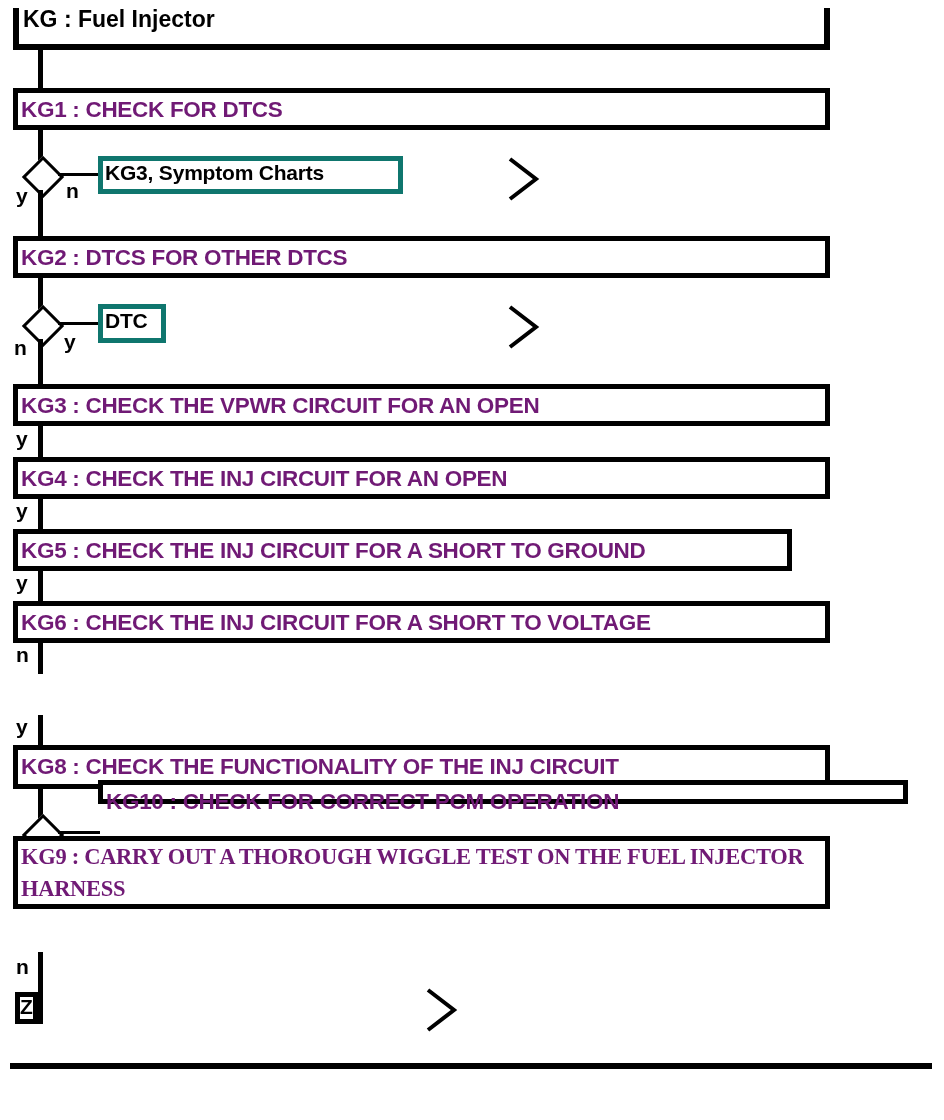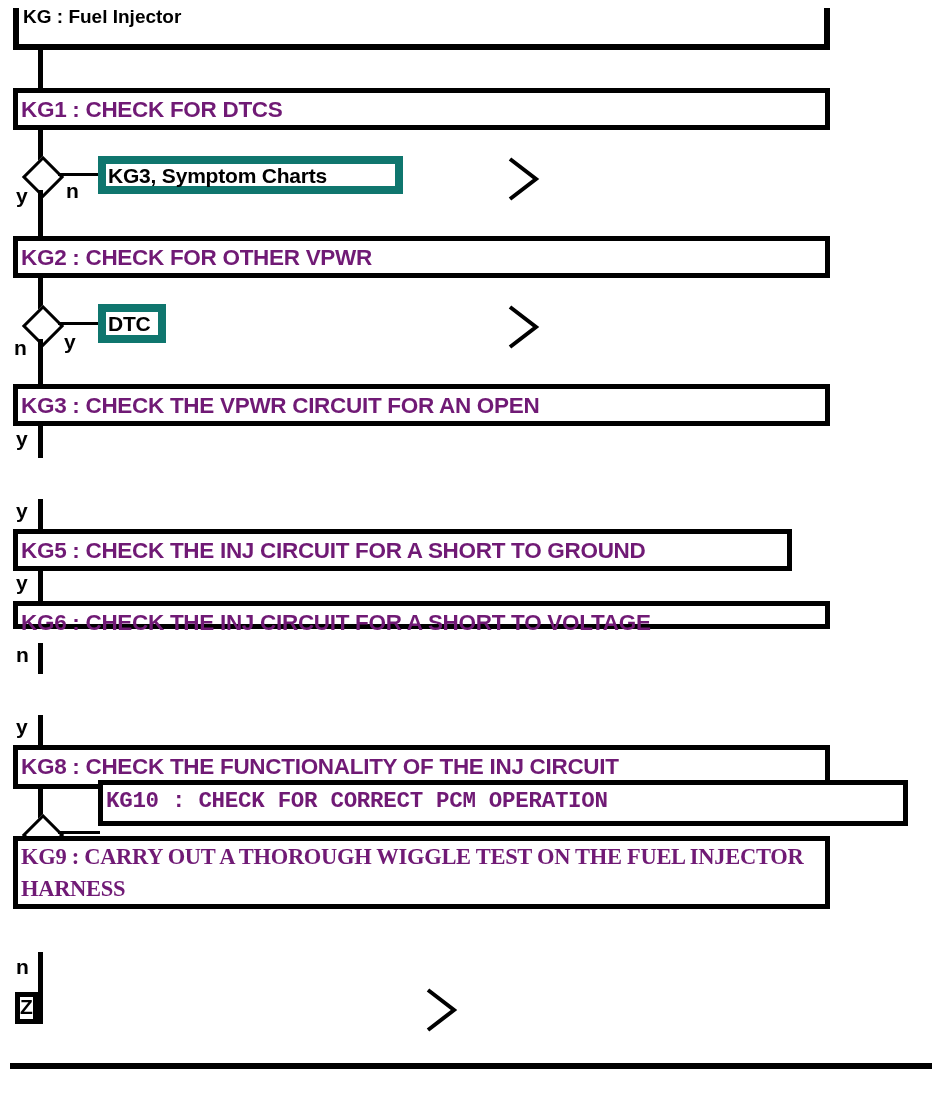--- a/index.html
+++ b/index.html
@@ -23,21 +23,21 @@
     border-left: 6px solid #000;
     border-bottom: 6px solid #000;
     border-right: 6px solid #000;
     border-top: 0;
     background: #fff;
   }
   .title-box .title-text {
     position: absolute;
     left: 4px;
     top: -2px;
-    font-size: 19px;
+    font-size: 23px;
     font-weight: bold;
     color: #000;
     white-space: nowrap;
     letter-spacing: 0px;
   }
 
   
   .step-box {
     position: absolute;
     box-sizing: border-box;
@@ -58,21 +58,21 @@
   .step-box.two-line .step-text {
     white-space: normal;
     line-height: 32px;
     top: 0px;
   }
 
   
   .ref-box {
     position: absolute;
     box-sizing: border-box;
-    border: 8px solid #0f766e;
+    border: 5px solid #0f766e;
     background: #fff;
   }
   .ref-box .ref-text {
     position: absolute;
     left: 2px;
     top: 0px;
     font-size: 21px;
     font-weight: bold;
     color: #000;
     white-space: nowrap;
@@ -163,21 +163,21 @@
 
   <div class="ref-box" style="left:98px; top:156px; width:305px; height:38px;">
     <span class="ref-text">KG3, Symptom Charts</span>
   </div>
 
   <svg class="chevron" style="left:506px; top:155px;" width="36" height="48" viewBox="0 0 36 48">
     <polyline points="4,4 30,24 4,44" fill="none" stroke="#000" stroke-width="4"></polyline>
   </svg>
 
   <div class="step-box" style="left:13px; top:236px; width:817px; height:42px;">
-    <span class="step-text">KG2 : CHECK FOR OTHER VPWR</span>
+    <span class="step-text">KG2 : DTCS FOR OTHER DTCS</span>
   </div>
 
   <div class="vline" style="left:38px; top:278px; height:33px;"></div>
 
   <div class="diamond" style="left:28px; top:311px;"></div>
 
   <div class="hline" style="left:58px; top:322px; width:42px;"></div>
   <span class="branch-label" style="left:64px; top:331px;">y</span>
   <span class="branch-label" style="left:14px; top:337px;">n</span>
 
@@ -190,51 +190,54 @@
   <svg class="chevron" style="left:506px; top:303px;" width="36" height="48" viewBox="0 0 36 48">
     <polyline points="4,4 30,24 4,44" fill="none" stroke="#000" stroke-width="4"></polyline>
   </svg>
 
   <div class="step-box" style="left:13px; top:384px; width:817px; height:42px;">
     <span class="step-text">KG3 : CHECK THE VPWR CIRCUIT FOR AN OPEN</span>
   </div>
   <div class="vline" style="left:38px; top:426px; height:32px;"></div>
   <span class="branch-label" style="left:16px; top:428px;">y</span>
 
+  <div class="step-box" style="left:13px; top:457px; width:817px; height:42px;">
+    <span class="step-text">KG4 : CHECK THE INJ CIRCUIT FOR AN OPEN</span>
+  </div>
   <div class="vline" style="left:38px; top:499px; height:31px;"></div>
   <span class="branch-label" style="left:16px; top:500px;">y</span>
 
   <div class="step-box" style="left:13px; top:529px; width:779px; height:42px;">
     <span class="step-text">KG5 : CHECK THE INJ CIRCUIT FOR A SHORT TO GROUND</span>
   </div>
   <div class="vline" style="left:38px; top:571px; height:31px;"></div>
   <span class="branch-label" style="left:16px; top:572px;">y</span>
 
-  <div class="step-box" style="left:13px; top:601px; width:817px; height:28px;">
+  <div class="step-box" style="left:13px; top:601px; width:817px; height:42px;">
     <span class="step-text">KG6 : CHECK THE INJ CIRCUIT FOR A SHORT TO VOLTAGE</span>
   </div>
   <div class="vline" style="left:38px; top:643px; height:31px;"></div>
   <span class="branch-label" style="left:16px; top:644px;">n</span>
 
   <div class="vline" style="left:38px; top:715px; height:31px;"></div>
   <span class="branch-label" style="left:16px; top:716px;">y</span>
 
   <div class="step-box" style="left:13px; top:745px; width:817px; height:44px;padding-left:39px;">
     <span class="step-text">KG8 : CHECK THE FUNCTIONALITY OF THE INJ CIRCUIT</span>
   </div>
 
   <div class="vline" style="left:38px; top:787px; height:33px;"></div>
 
   <div class="diamond" style="left:28px; top:820px;"></div>
   <div class="hline" style="left:58px; top:831px; width:42px;"></div>
   <span class="branch-label" style="left:66px; top:840px;">n</span>
   <span class="branch-label" style="left:16px; top:849px;">y</span>
   <div class="vline" style="left:38px; top:848px; height:38px;"></div>
 
-  <div class="step-box" style="left:98px; top:780px; width:810px; height:46px;font-family:Liberation Mono, monospace;">
+  <div class="step-box" style="left:98px; top:780px; width:810px; height:24px;">
     <span class="step-text">KG10 : CHECK FOR CORRECT PCM OPERATION</span>
   </div>
 
   <div class="step-box two-line" style="left:13px; top:836px; width:817px; height:73px;font-family:Liberation Serif, serif;">
     <span class="step-text" style="width:800px;">KG9 : CARRY OUT A THOROUGH WIGGLE TEST ON THE FUEL INJECTOR HARNESS</span>
   </div>
 
   <div class="vline" style="left:38px; top:952px; height:72px;"></div>
   <span class="branch-label" style="left:16px; top:956px;">n</span>
 

